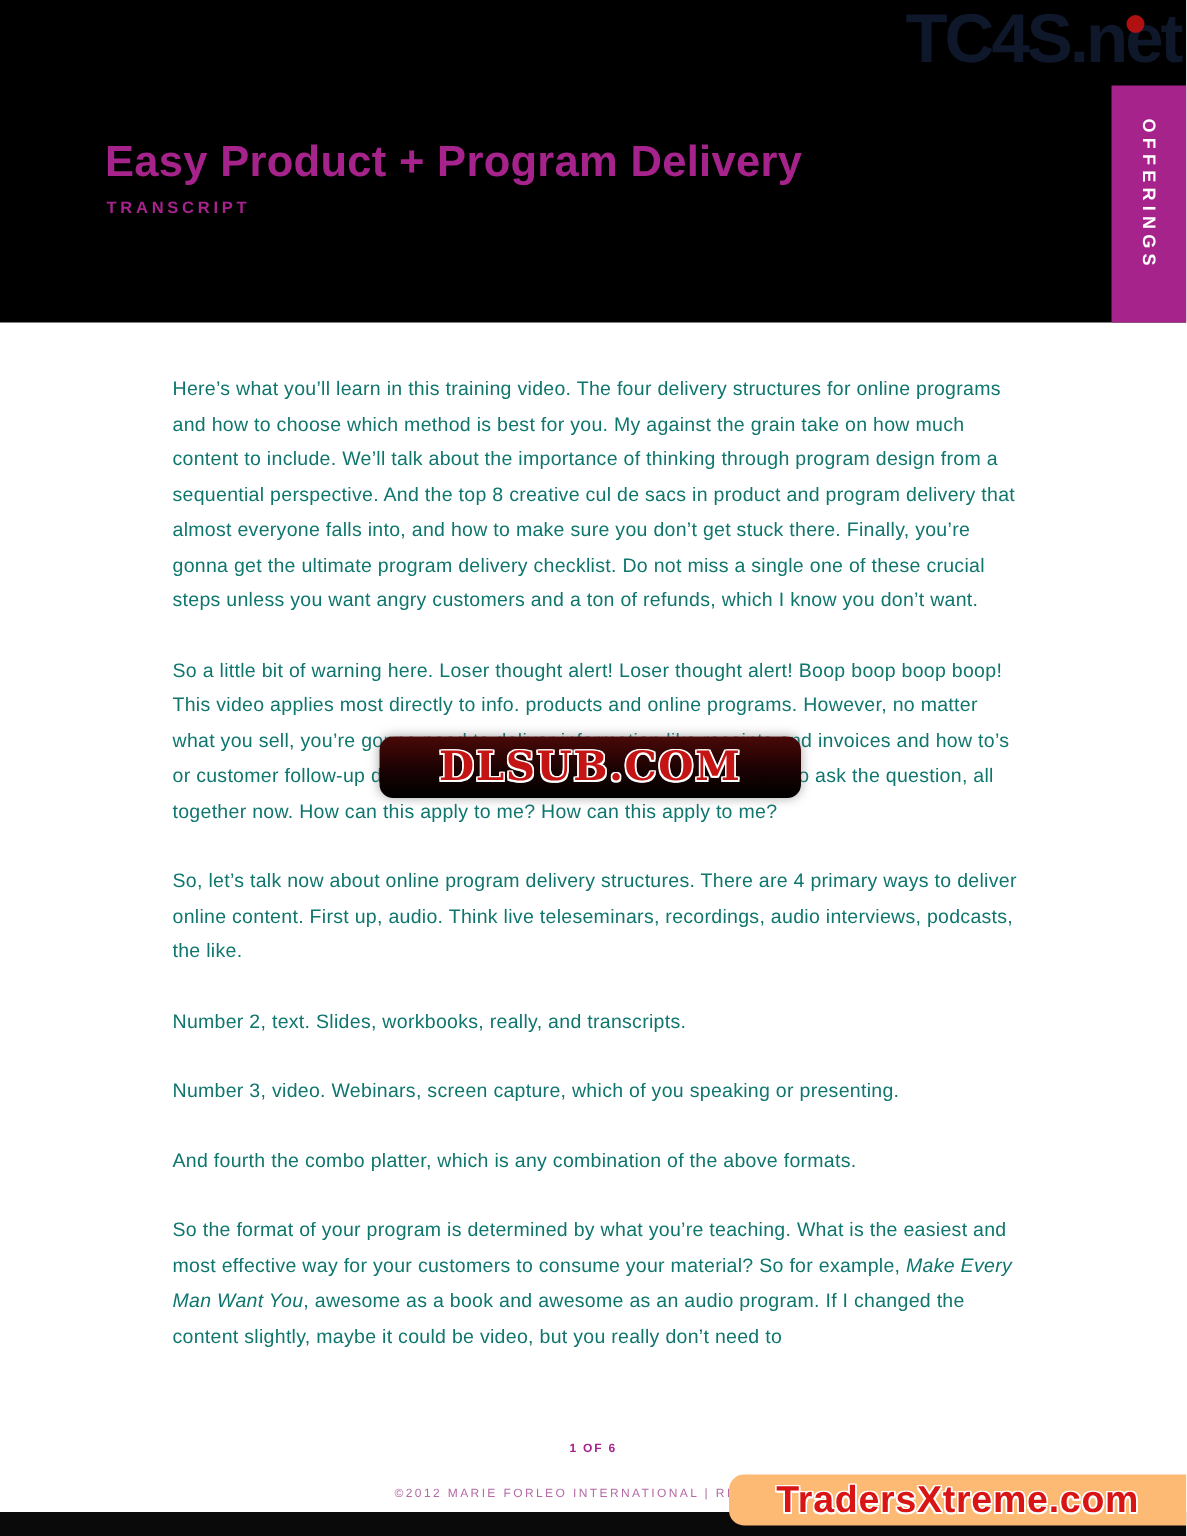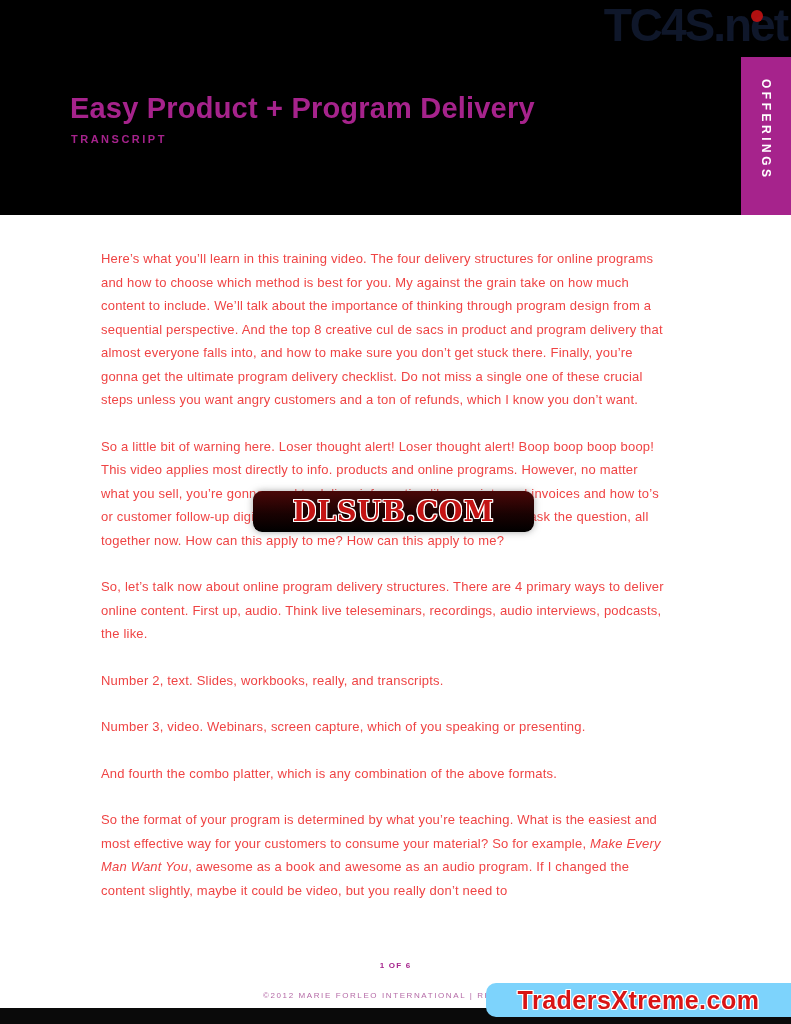--- a/index.html
+++ b/index.html
@@ -73,26 +73,26 @@
     right: 24px; top: 10px;
     width: 12px; height: 12px;
     border-radius: 50%;
     background: #C41212;
     opacity: 0.9;
   }
 
   
   .content {
     position: absolute;
-    left: 101px; top: 247px;
+    left: 115px; top: 247px;
     width: 567px;
     font-size: 13px;
     line-height: 23.5px;
     letter-spacing: 0.2px;
-    color: #ef4444;
+    color: #0f766e;
   }
   .content p { margin: 0 0 23px 0; }
   .content .book-title { font-style: italic; }
 
   
   .wm-center {
     position: absolute;
     left: 253px; top: 491px;
     width: 281px; height: 41px;
     background: linear-gradient(180deg, #4a0808 0%, #1a0202 55%, #000000 100%);
@@ -138,21 +138,21 @@
     bottom: 0; left: 0;
     width: 791px; height: 16px;
     background: #0a0a0a;
   }
 
   
   .wm-bottomright {
     position: absolute;
     right: 0; bottom: 7px;
     width: 305px; height: 34px;
-    background: #7dd3fc;
+    background: #fdba74;
     border-radius: 10px 0 0 10px;
     display: flex;
     align-items: center;
     justify-content: center;
   }
   .wm-bottomright-text {
     font-size: 25px;
     font-weight: bold;
     letter-spacing: 0.5px;
     color: #D81414;

